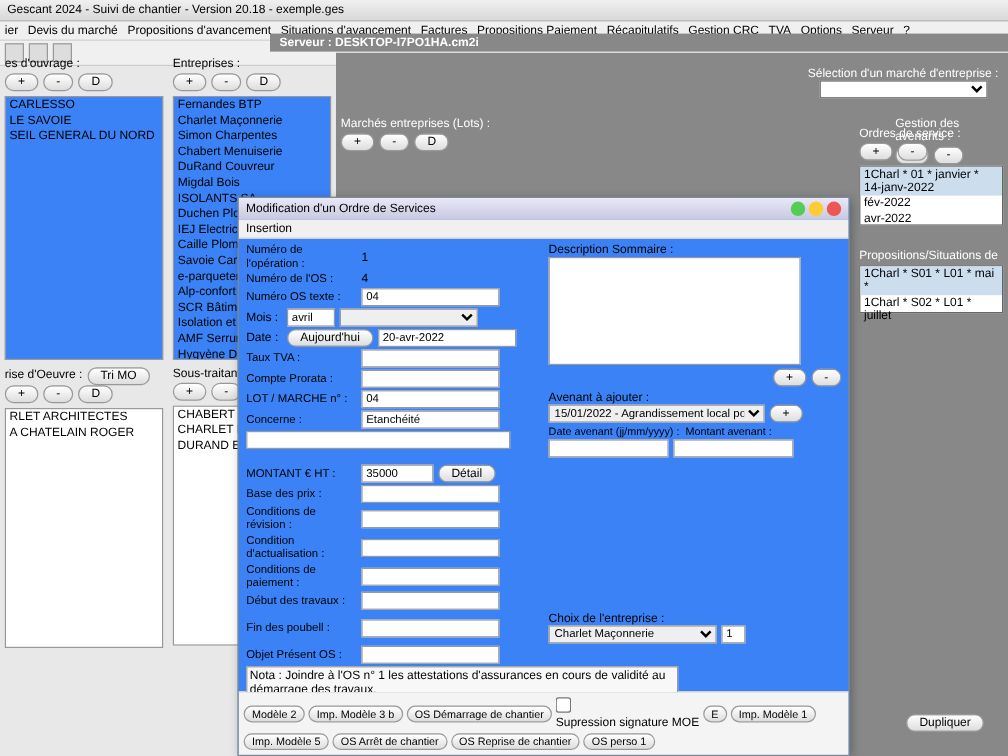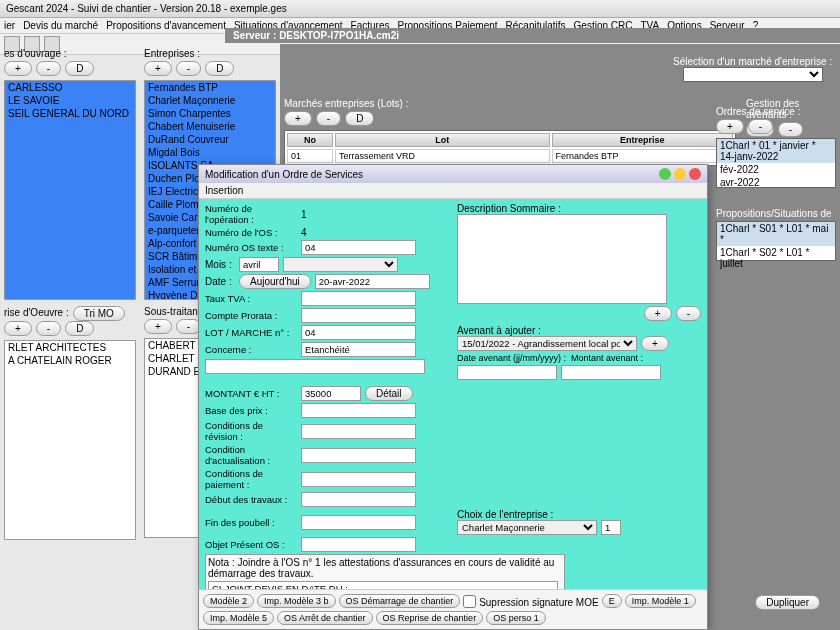--- a/index.html
+++ b/index.html
@@ -28,39 +28,39 @@
 .avlist { background: #0f0; border: 1px solid #666; }
 .avlist div { padding: 1px 4px; font-size: 9px; }
 .oslist { background: #fff; border: 1px solid #666; font-size: 9px; }
 .oslist div { padding: 1px 3px; }
 .oslist .hl { background: #cde; }
 .selmarche { position: absolute; top: 12px; right: 8px; text-align: center; color: #fff; }
 .selmarche select { width: 140px; background: #fff; border: 1px solid #666; }
 .dupbtn { position: absolute; bottom: 20px; right: 20px; }
 
 
-.modal { position: absolute; left: 198px; top: 164px; width: 510px; height: 466px; background: #5eead4; border: 1px solid #888; box-shadow: 2px 2px 8px rgba(0,0,0,.3); display: flex; flex-direction: column; }
+.modal { position: absolute; left: 198px; top: 164px; width: 510px; height: 466px; background: #3b82f6; border: 1px solid #888; box-shadow: 2px 2px 8px rgba(0,0,0,.3); display: flex; flex-direction: column; }
 .modal-title { background: linear-gradient(#e8e8f8,#c8c8e0); padding: 3px 6px; font-size: 10px; display: flex; align-items: center; }
 .modal-title .spacer { flex: 1; }
 .wbtn { width: 12px; height: 12px; border-radius: 6px; margin-left: 3px; }
 .wbtn.g { background: #5c5; } .wbtn.y { background: #fc3; } .wbtn.r { background: #e55; }
 .modal-sub { background: #f0f0f0; padding: 2px 6px; border-bottom: 1px solid #ccc; }
 .modal-body { flex: 1; padding: 4px 6px; overflow: auto; }
 .frow { display: flex; align-items: center; margin-bottom: 2px; gap: 4px; }
 .flab { width: 92px; font-size: 9.5px; }
 .finput { border: 1px solid #999; padding: 1px 3px; font-size: 9.5px; background: #fff; height: 15px; }
 .finput.w1 { width: 115px; } .finput.w2 { width: 60px; }
 .fsel { border: 1px solid #999; font-size: 9.5px; height: 15px; }
 .twocol { display: flex; gap: 8px; }
 .twocol > div { flex: 1; }
 .textarea { border: 1px solid #999; width: 210px; height: 90px; resize: none; }
 .notebox { border: 1px solid #999; padding: 2px; background: #f8f8f8; margin-top: 2px; width: 360px; }
 .modal-foot { display: flex; flex-wrap: wrap; gap: 3px; padding: 4px; border-top: 1px solid #ccc; background: #f4f4f4; align-items: center; }
 .modal-foot .pillbtn { font-size: 9px; padding: 1px 6px; }
-.cbx { display: flex; align-items: flex-end; gap: 3px; font-size: 9px; }
+.cbx { display: flex; align-items: flex-start; gap: 3px; font-size: 9px; flex-direction: column; }
 </style>
 </head>
 <body>
 
 <div class="titlebar">Gescant 2024 - Suivi de chantier - Version 20.18 - exemple.ges</div>
 <div class="menubar">
   <span>ier</span>
   <span>Devis du marché</span>
   <span>Propositions d'avancement</span>
   <span>Situations d'avancement</span>
@@ -153,34 +153,20 @@
       <select><option></option></select>
     </div>
     <div style="display:flex;gap:10px;margin-top:48px;">
       <div style="flex:2">
         <div class="section-hdr">Marchés entreprises (Lots) :</div>
         <div class="btnrow">
           <button class="pillbtn">+</button>
           <button class="pillbtn">-</button>
           <button class="pillbtn">D</button>
         </div>
-        <table class="marches-tbl">
-          <tbody>
-              <tr>
-                <th>No</th>
-                <th>Lot</th>
-                <th>Entreprise</th>
-              </tr>
-          <tr>
-                <td>01</td>
-                <td>Terrassement VRD</td>
-                <td>Fernandes BTP</td>
-              </tr>
-        </tbody>
-          </table>
       </div>
       <div style="width:90px">
         <div class="section-hdr">Gestion des avenants :</div>
         <div class="btnrow">
           <button class="pillbtn">+</button>
           <button class="pillbtn">-</button>
         </div>
         <div class="avlist">
           <div>1 15/01/2022</div>
           <div>2 15/02/2022</div>

